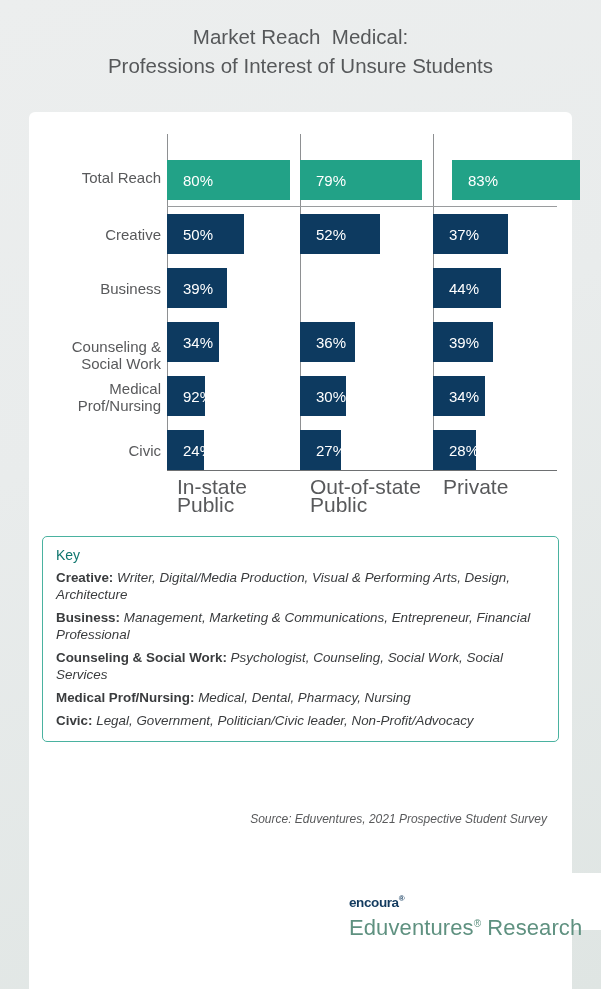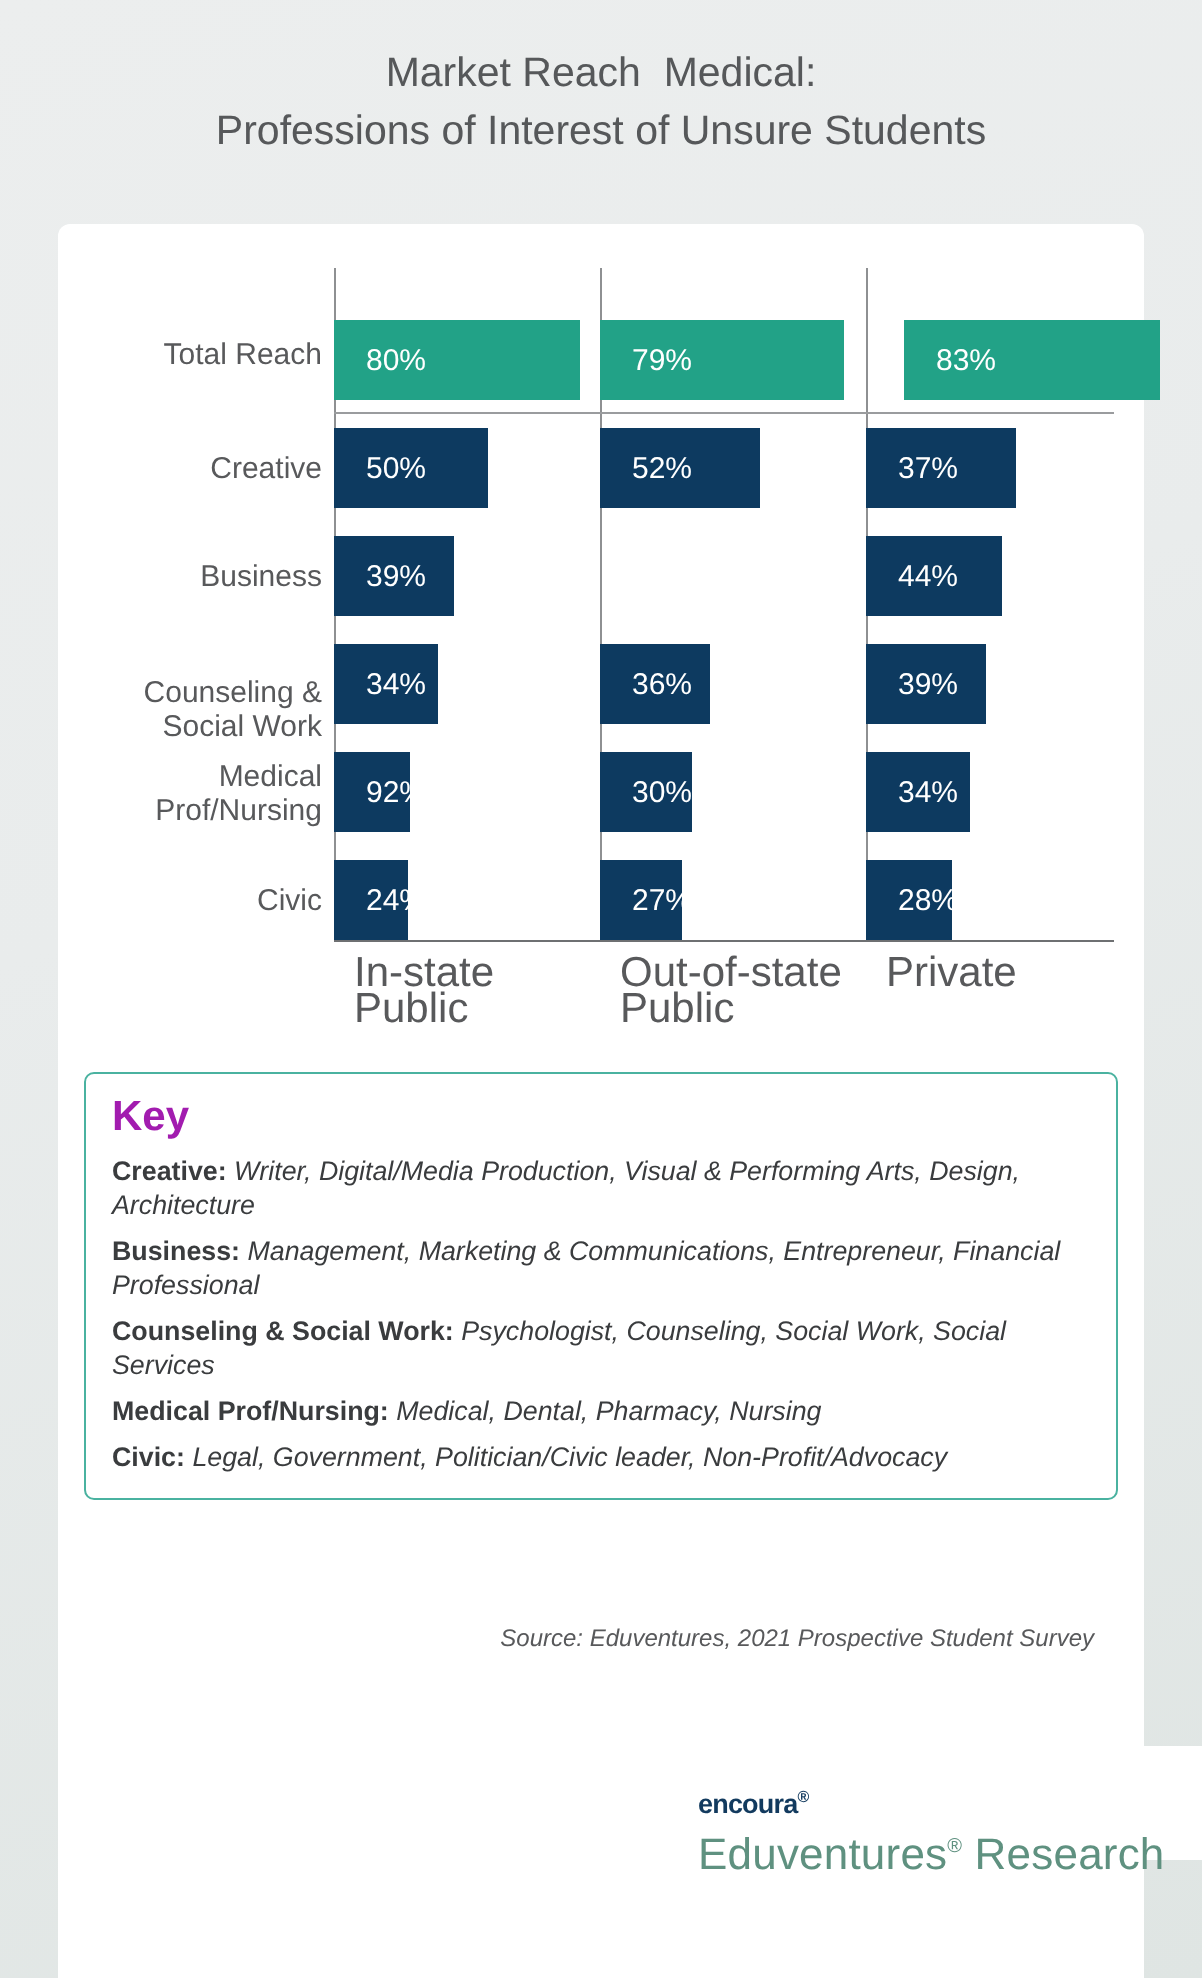--- a/index.html
+++ b/index.html
@@ -149,23 +149,23 @@
     position: absolute;
     left: 13px;
     top: 424px;
     width: 517px;
     border: 1px solid #4ab2a0;
     border-radius: 5px;
     padding: 10px 13px 12px 13px;
     background: #fff;
   }
   .key-title {
-    color: #a21caf;
-    font-weight: bold;
-    font-size: 21px;
+    color: #0f766e;
+    font-weight: normal;
+    font-size: 14px;
     margin-bottom: 4px;
   }
   .key-row {
     font-size: 13.4px;
     line-height: 17px;
     color: #3a3c3e;
     margin-top: 6px;
   }
   .key-row .k {
     font-weight: bold;

